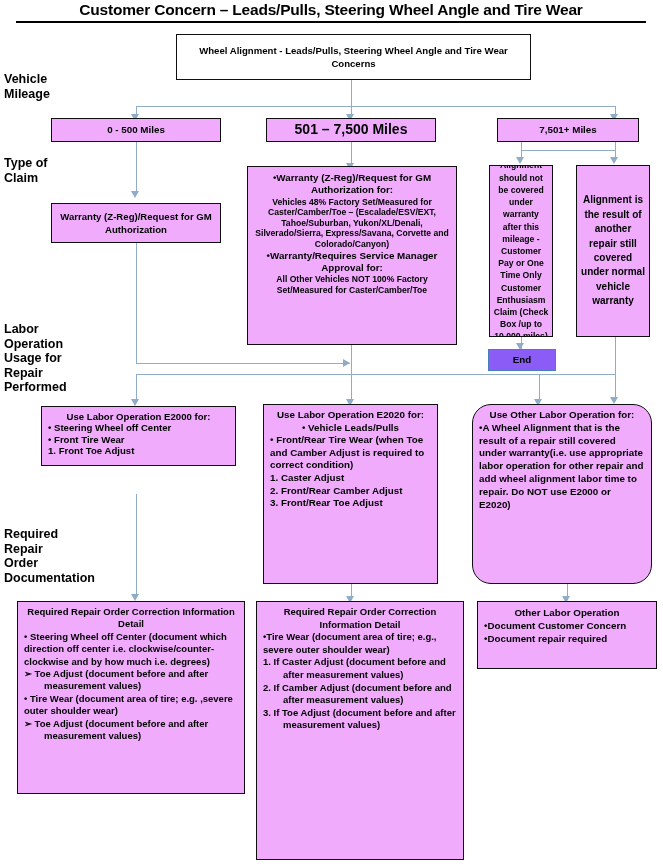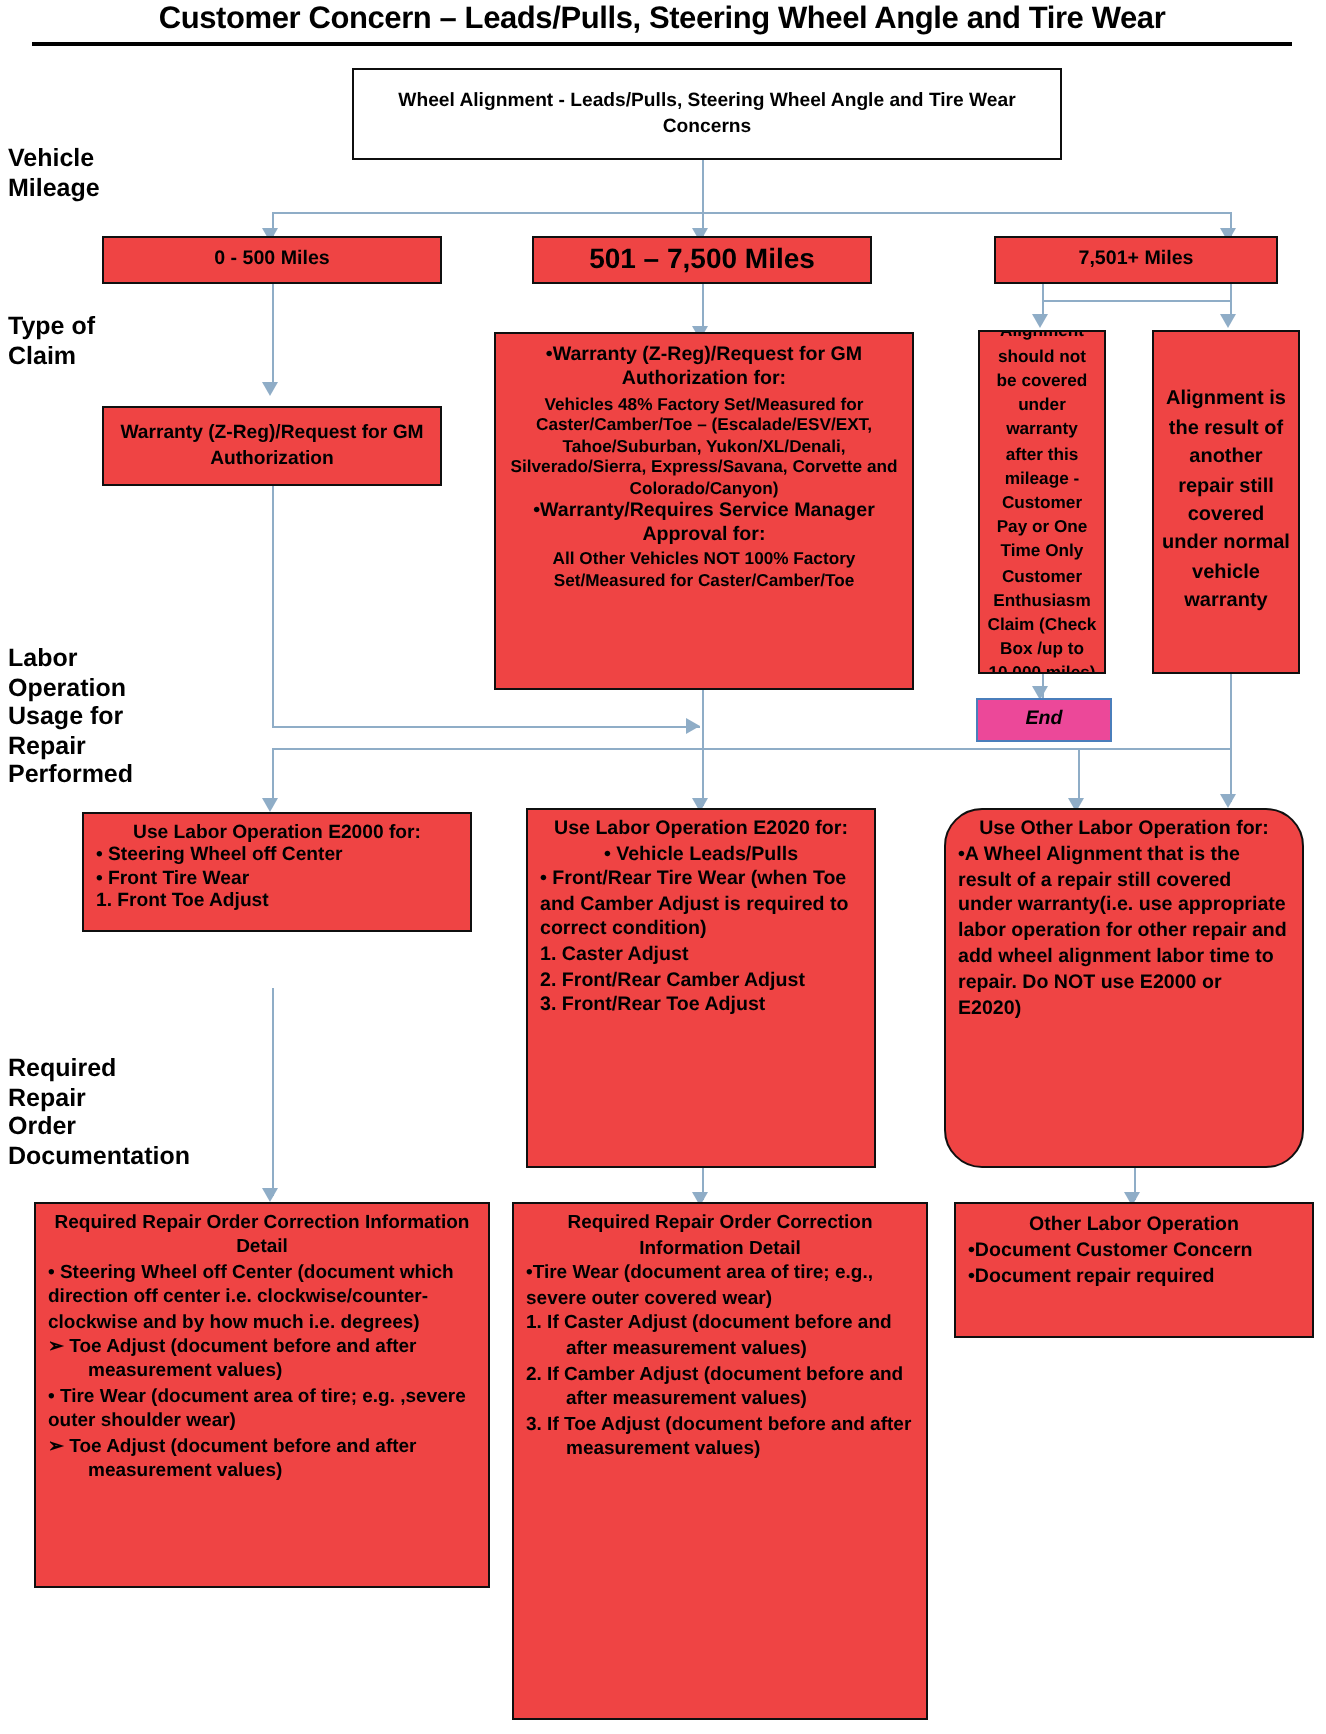--- a/index.html
+++ b/index.html
@@ -14,26 +14,26 @@
     border-bottom:2px solid #000;padding-bottom:2px;width:630px;left:16px;
   }
 
   .stage-label{
     position:absolute;font-size:12.5px;font-weight:bold;line-height:14.5px;
     color:#000;white-space:pre-line;
   }
 
   .box{
     position:absolute;box-sizing:border-box;
-    border:1.3px solid #0f0f0f;background:#ef4444;
+    border:1.3px solid #0f0f0f;background:#f0abfc;
     font-size:9.3px;line-height:11.4px;font-weight:bold;
     padding:2px 3px;overflow:hidden;
   }
   .box.white{background:#ffffff;}
-  .box.lightborder{border:1.3px solid #4a7ebb;background:#ec4899;font-style:italic;}
+  .box.lightborder{border:1.3px solid #4a7ebb;background:#8b5cf6;}
 
   .ctr{text-align:center;}
 
   .box .hd{display:block;text-align:center;}
   .box .li{display:block;}
   .box .sub{display:block;text-align:center;font-size:8.6px;line-height:10.6px;}
 
   
   .v{position:absolute;width:0;border-left:1.4px solid #8fadc7;}
   .h{position:absolute;height:0;border-top:1.4px solid #8fadc7;}
@@ -160,21 +160,21 @@
 <div class="box" style="left:17px;top:601px;width:228px;height:193px;padding:4px 6px;">
   <span class="hd" style="font-size:9.5px;line-height:12.4px;">Required Repair Order Correction Information Detail</span>
   <span class="li" style="font-size:9.5px;line-height:12.4px;">•  Steering Wheel off Center (document which direction off center i.e. clockwise/counter-clockwise and by how much i.e. degrees)</span>
   <span class="li ind2" style="font-size:9.5px;line-height:12.4px;">➢    Toe Adjust (document before and after measurement values)</span>
   <span class="li" style="font-size:9.5px;line-height:12.4px;">• Tire Wear (document area of tire; e.g. ,severe outer shoulder wear)</span>
   <span class="li ind2" style="font-size:9.5px;line-height:12.4px;">➢    Toe Adjust (document before and after measurement values)</span>
 </div>
 
 <div class="box" style="left:256px;top:601px;width:208px;height:259px;padding:4px 6px;">
   <span class="hd" style="font-size:9.5px;line-height:12.6px;">Required Repair Order Correction Information Detail</span>
-  <span class="li" style="font-size:9.5px;line-height:12.6px;">•Tire Wear (document area of tire; e.g., severe outer covered wear)</span>
+  <span class="li" style="font-size:9.5px;line-height:12.6px;">•Tire Wear (document area of tire; e.g., severe outer shoulder wear)</span>
   <span class="li ind2" style="font-size:9.5px;line-height:12.6px;">1.    If Caster Adjust (document before and after measurement values)</span>
   <span class="li ind2" style="font-size:9.5px;line-height:12.6px;">2.    If Camber Adjust (document before and after measurement values)</span>
   <span class="li ind2" style="font-size:9.5px;line-height:12.6px;">3.    If Toe Adjust (document before and after measurement values)</span>
 </div>
 
 <div class="box" style="left:477px;top:601px;width:180px;height:68px;padding:4px 6px;">
   <span class="hd" style="font-size:9.8px;line-height:13px;">Other Labor Operation</span>
   <span class="li" style="font-size:9.8px;line-height:13px;">•Document Customer Concern</span>
   <span class="li" style="font-size:9.8px;line-height:13px;">•Document repair required</span>
 </div>

